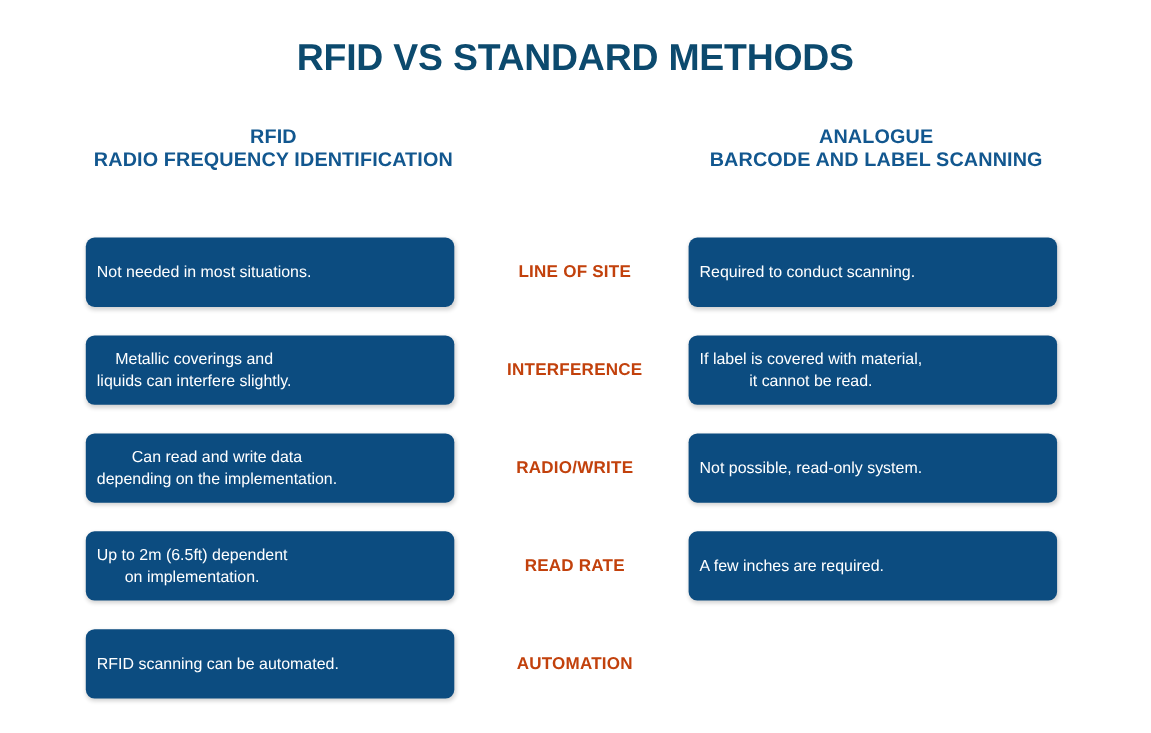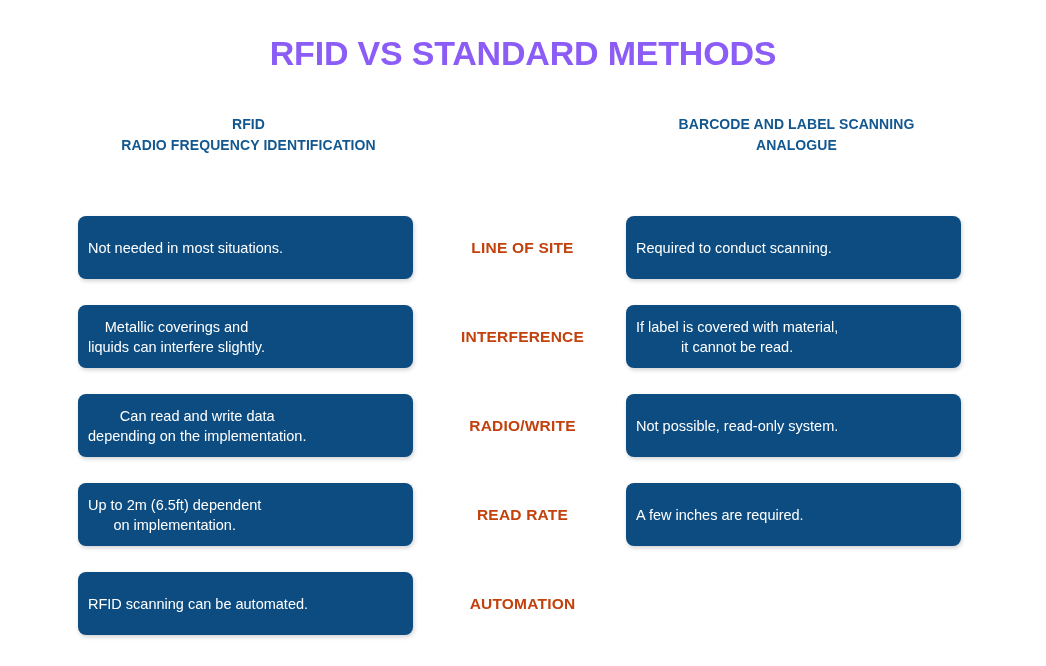--- a/index.html
+++ b/index.html
@@ -26,34 +26,34 @@
   
   .title {
     position: absolute;
     left: 0;
     top: 30px;
     width: 1046px;
     text-align: center;
     font-size: 34px;
     font-weight: bold;
     letter-spacing: -0.2px;
-    color: #8b5cf6;
+    color: #0c4a6e;
     line-height: 46px;
     white-space: nowrap;
   }
 
   
   .col-header {
     position: absolute;
     top: 114px;
     width: 341px;
     text-align: center;
     color: #12578F;
     font-weight: bold;
-    font-size: 14px;
+    font-size: 18px;
     line-height: 21px;
     letter-spacing: 0.1px;
   }
   .col-header.left  { left: 78px; }
   .col-header.right { left: 626px; }
   .col-header .sub  { display: block; white-space: nowrap; }
 
   
   .rows {
     position: absolute;
@@ -116,22 +116,22 @@
 <div class="infographic">
 
   <div class="title">RFID VS STANDARD METHODS</div>
 
   <div class="col-header left">
     <span class="sub">RFID</span>
     <span class="sub">RADIO FREQUENCY IDENTIFICATION</span>
   </div>
 
   <div class="col-header right">
+    <span class="sub">ANALOGUE</span>
     <span class="sub">BARCODE AND LABEL SCANNING</span>
-    <span class="sub">ANALOGUE</span>
   </div>
 
   <div class="rows">
 
     <div class="row">
       <div class="cell left">
         <span class="cell-text">Not needed in most situations.</span>
       </div>
       <div class="row-label">LINE OF SITE</div>
       <div class="cell right">

